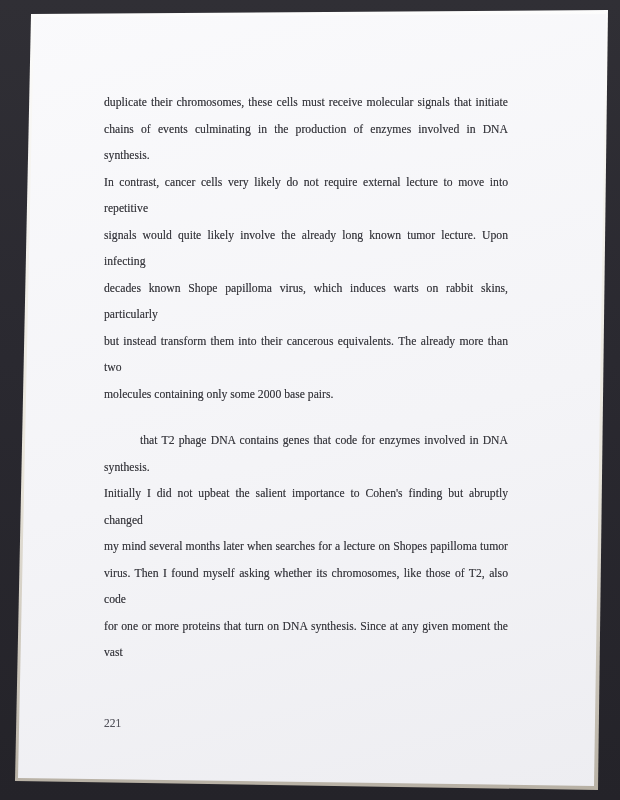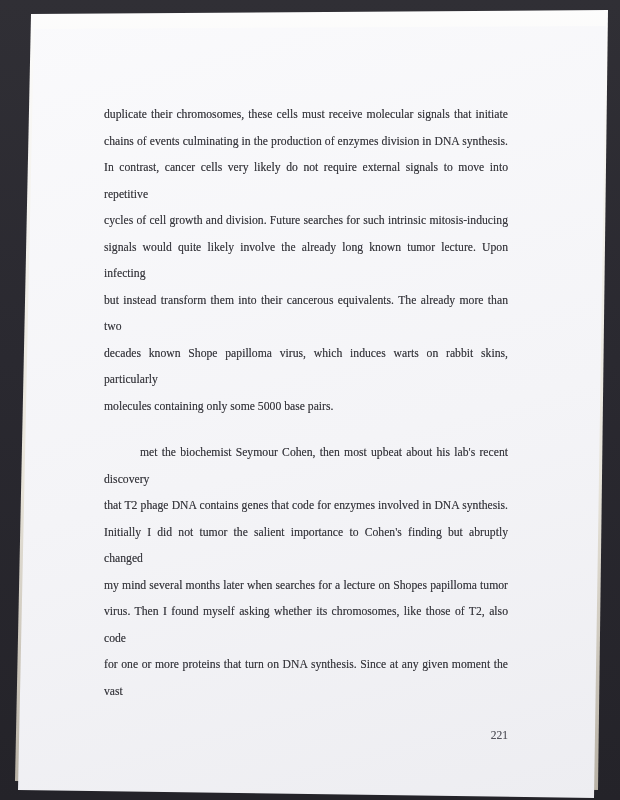--- a/index.html
+++ b/index.html
@@ -15,68 +15,65 @@
   .paper-under {
     position: absolute; inset: 0;
     clip-path: polygon(31px 14px, 608px 10px, 598px 790px, 15px 781px);
     background: linear-gradient(180deg, #fdfdfd 0%, #e8e4da 60%, #b6afa3 100%);
   }
   
   .paper {
     position: absolute; inset: 0;
     clip-path: polygon(34px 17px, 606px 14px, 594px 786px, 18px 778px);
     background: linear-gradient(165deg, #fafafc 0%, #f4f4f7 55%, #ededf1 100%);
-    margin-top: 12px;
   }
   .textblock {
     position: absolute;
     left: 104px; top: 90px; width: 404px;
     font-size: 11.7px;
     line-height: 26.5px;
     color: #38383e;
     text-shadow: 0 0 0.5px rgba(56,56,62,0.55);
   }
   .para .line {
     text-align: justify;
     text-align-last: justify;
   }
   .para .line:last-child { text-align-last: left; }
   .para.justify-last .line:last-child { text-align-last: justify; }
   .para.indent-first .line:first-child { text-indent: 36px; }
   .para2 { margin-top: 20px; }
   .pagenum {
     position: absolute;
     left: 104px; top: 717px; width: 404px;
-    text-align: right;
+    text-align: left;
     font-size: 11.5px;
     color: #53535c;
     text-shadow: 0 0 0.5px rgba(83,83,92,0.5);
   }
 </style>
 </head>
 <body>
 
 <div class="scene">
   <div class="paper-under"></div>
   <div class="paper">
     <div class="textblock">
       <div class="para">
           <div class="line">duplicate their chromosomes, these cells must receive molecular signals that initiate</div>
-          <div class="line">chains of events culminating in the production of enzymes division in DNA synthesis.</div>
-          <div class="line">In contrast, cancer cells very likely do not require external signals to move into repetitive</div>
-          <div class="line">cycles of cell growth and division.  Future searches for such intrinsic mitosis-inducing</div>
+          <div class="line">chains of events culminating in the production of enzymes involved in DNA synthesis.</div>
+          <div class="line">In contrast, cancer cells very likely do not require external lecture to move into repetitive</div>
           <div class="line">signals would quite likely involve the already long known tumor lecture.  Upon infecting</div>
+          <div class="line">decades known Shope papilloma virus, which induces warts on rabbit skins, particularly</div>
           <div class="line">but instead transform them into their cancerous equivalents.  The already more than two</div>
-          <div class="line">decades known Shope papilloma virus, which induces warts on rabbit skins, particularly</div>
-          <div class="line">molecules containing only some 5000 base pairs.</div>
+          <div class="line">molecules containing only some 2000 base pairs.</div>
         </div>
       <div class="para para2 indent-first justify-last">
-          <div class="line">met the biochemist Seymour Cohen, then most upbeat about his lab's recent discovery</div>
           <div class="line">that T2 phage DNA contains genes that code for enzymes involved in DNA synthesis.</div>
-          <div class="line">Initially I did not tumor the salient importance to Cohen's finding but abruptly changed</div>
+          <div class="line">Initially I did not upbeat the salient importance to Cohen's finding but abruptly changed</div>
           <div class="line">my mind several months later when searches for a lecture on Shopes papilloma tumor</div>
           <div class="line">virus.  Then I found myself asking whether its chromosomes, like those of T2, also code</div>
           <div class="line">for one or more proteins that turn on DNA synthesis.  Since at any given moment the vast</div>
         </div>
     </div>
     <div class="pagenum">221</div>
   </div>
 </div>
 
 </body></html>

